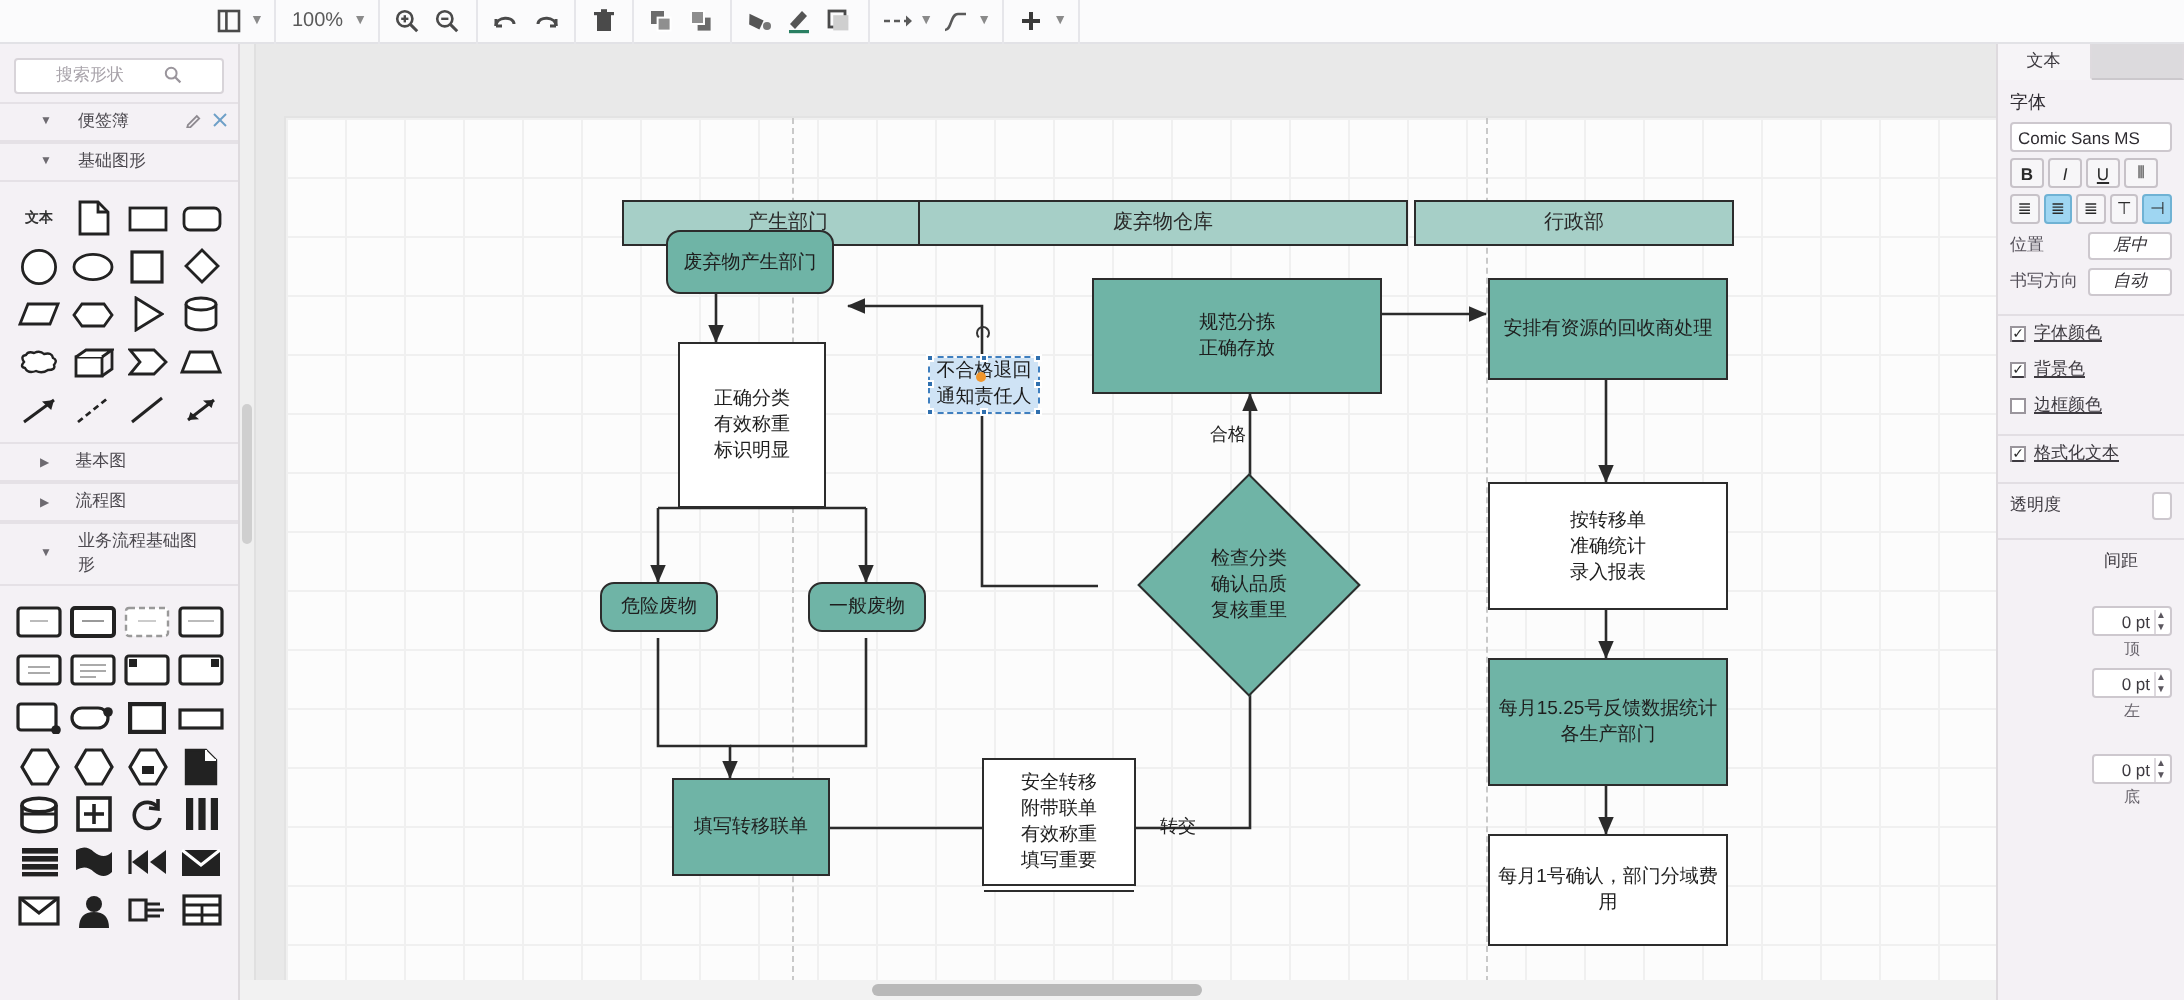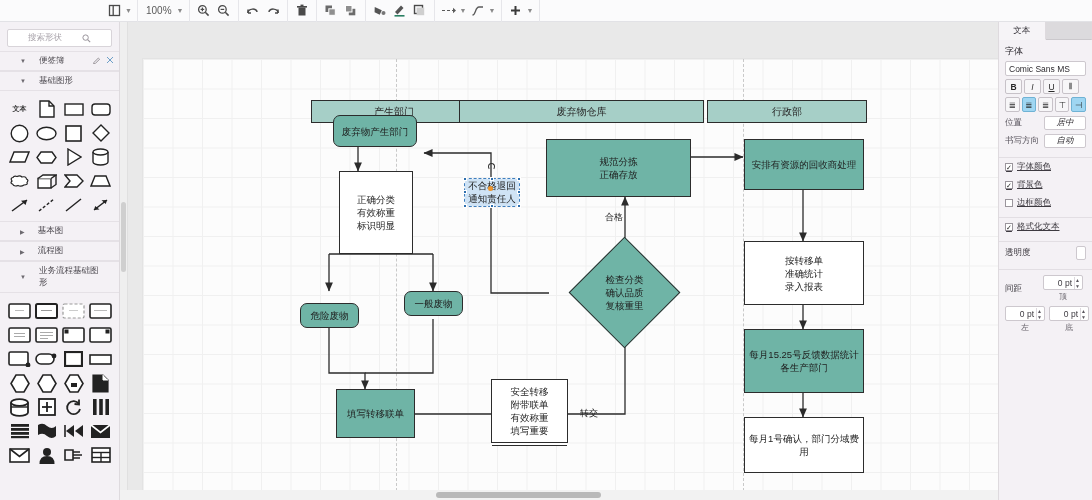--- a/index.html
+++ b/index.html
@@ -199,21 +199,21 @@
     justify-content: center; color: #2e2b30; font-style: italic;
   }
   .divider { height: 1px; background: #e2dee3; margin: 5px 0 0 0; }
   .chk-row { display: flex; align-items: center; gap: 4px;
              padding: 3px 6px; font-size: 8.5px; color: #3d3a40; text-decoration: underline; }
   .chk {
     width: 8px; height: 8px; border: 1px solid #9a959c; background: #fff;
     display: flex; align-items: center; justify-content: center;
     font-size: 7px; color: #2a2a2a; line-height: 1;
   }
-  .spin-row { display: flex; align-items: center; gap: 4px; padding: 0 6px; }
+  .spin-row { display: flex; align-items: flex-end; gap: 16px; padding: 0 6px; flex-direction: column; }
   .spin-col { display: flex; flex-direction: column; align-items: center; }
   .spin {
     display: flex; align-items: center;
     width: 40px; height: 15px; background: #fff;
     border: 1px solid #cdc8ce; border-radius: 2px;
   }
   .spin .num { flex: 1; text-align: right; padding-right: 2px; font-size: 8.5px; }
   .spin .arrows { display: flex; flex-direction: column;
                   width: 8px; font-size: 5px; line-height: 6px;
                   color: #5a565e; border-left: 1px solid #ddd9de; }
@@ -739,21 +739,21 @@
       <div class="node lane" style="left:148px; top:41px; width:166px; height:23px;margin-left:20px;">产生部门</div>
       <div class="node lane" style="left:564px; top:41px; width:160px; height:23px;">行政部</div>
       <div class="node lane" style="left:316px; top:41px; width:245px; height:23px;">废弃物仓库</div>
 
       <div class="node filled rounded" style="left:190px; top:56px; width:84px; height:32px;">废弃物产生部门</div>
 
       <div class="node plain" style="left:196px; top:112px; width:74px; height:83px;">正确分类
 有效称重
 标识明显</div>
 
-      <div class="node filled rounded" style="left:157px; top:232px; width:59px; height:25px;margin-top:12px;">危险废物</div>
+      <div class="node filled rounded" style="left:157px; top:232px; width:59px; height:25px;">危险废物</div>
 
       <div class="node filled rounded" style="left:261px; top:232px; width:59px; height:25px;">一般废物</div>
 
       <div class="node filled" style="left:193px; top:330px; width:79px; height:49px;">填写转移联单</div>
 
       <div class="node plain doc-shadow" style="left:348px; top:320px; width:77px; height:64px;">安全转移
 附带联单
 有效称重
 填写重要</div>
 

